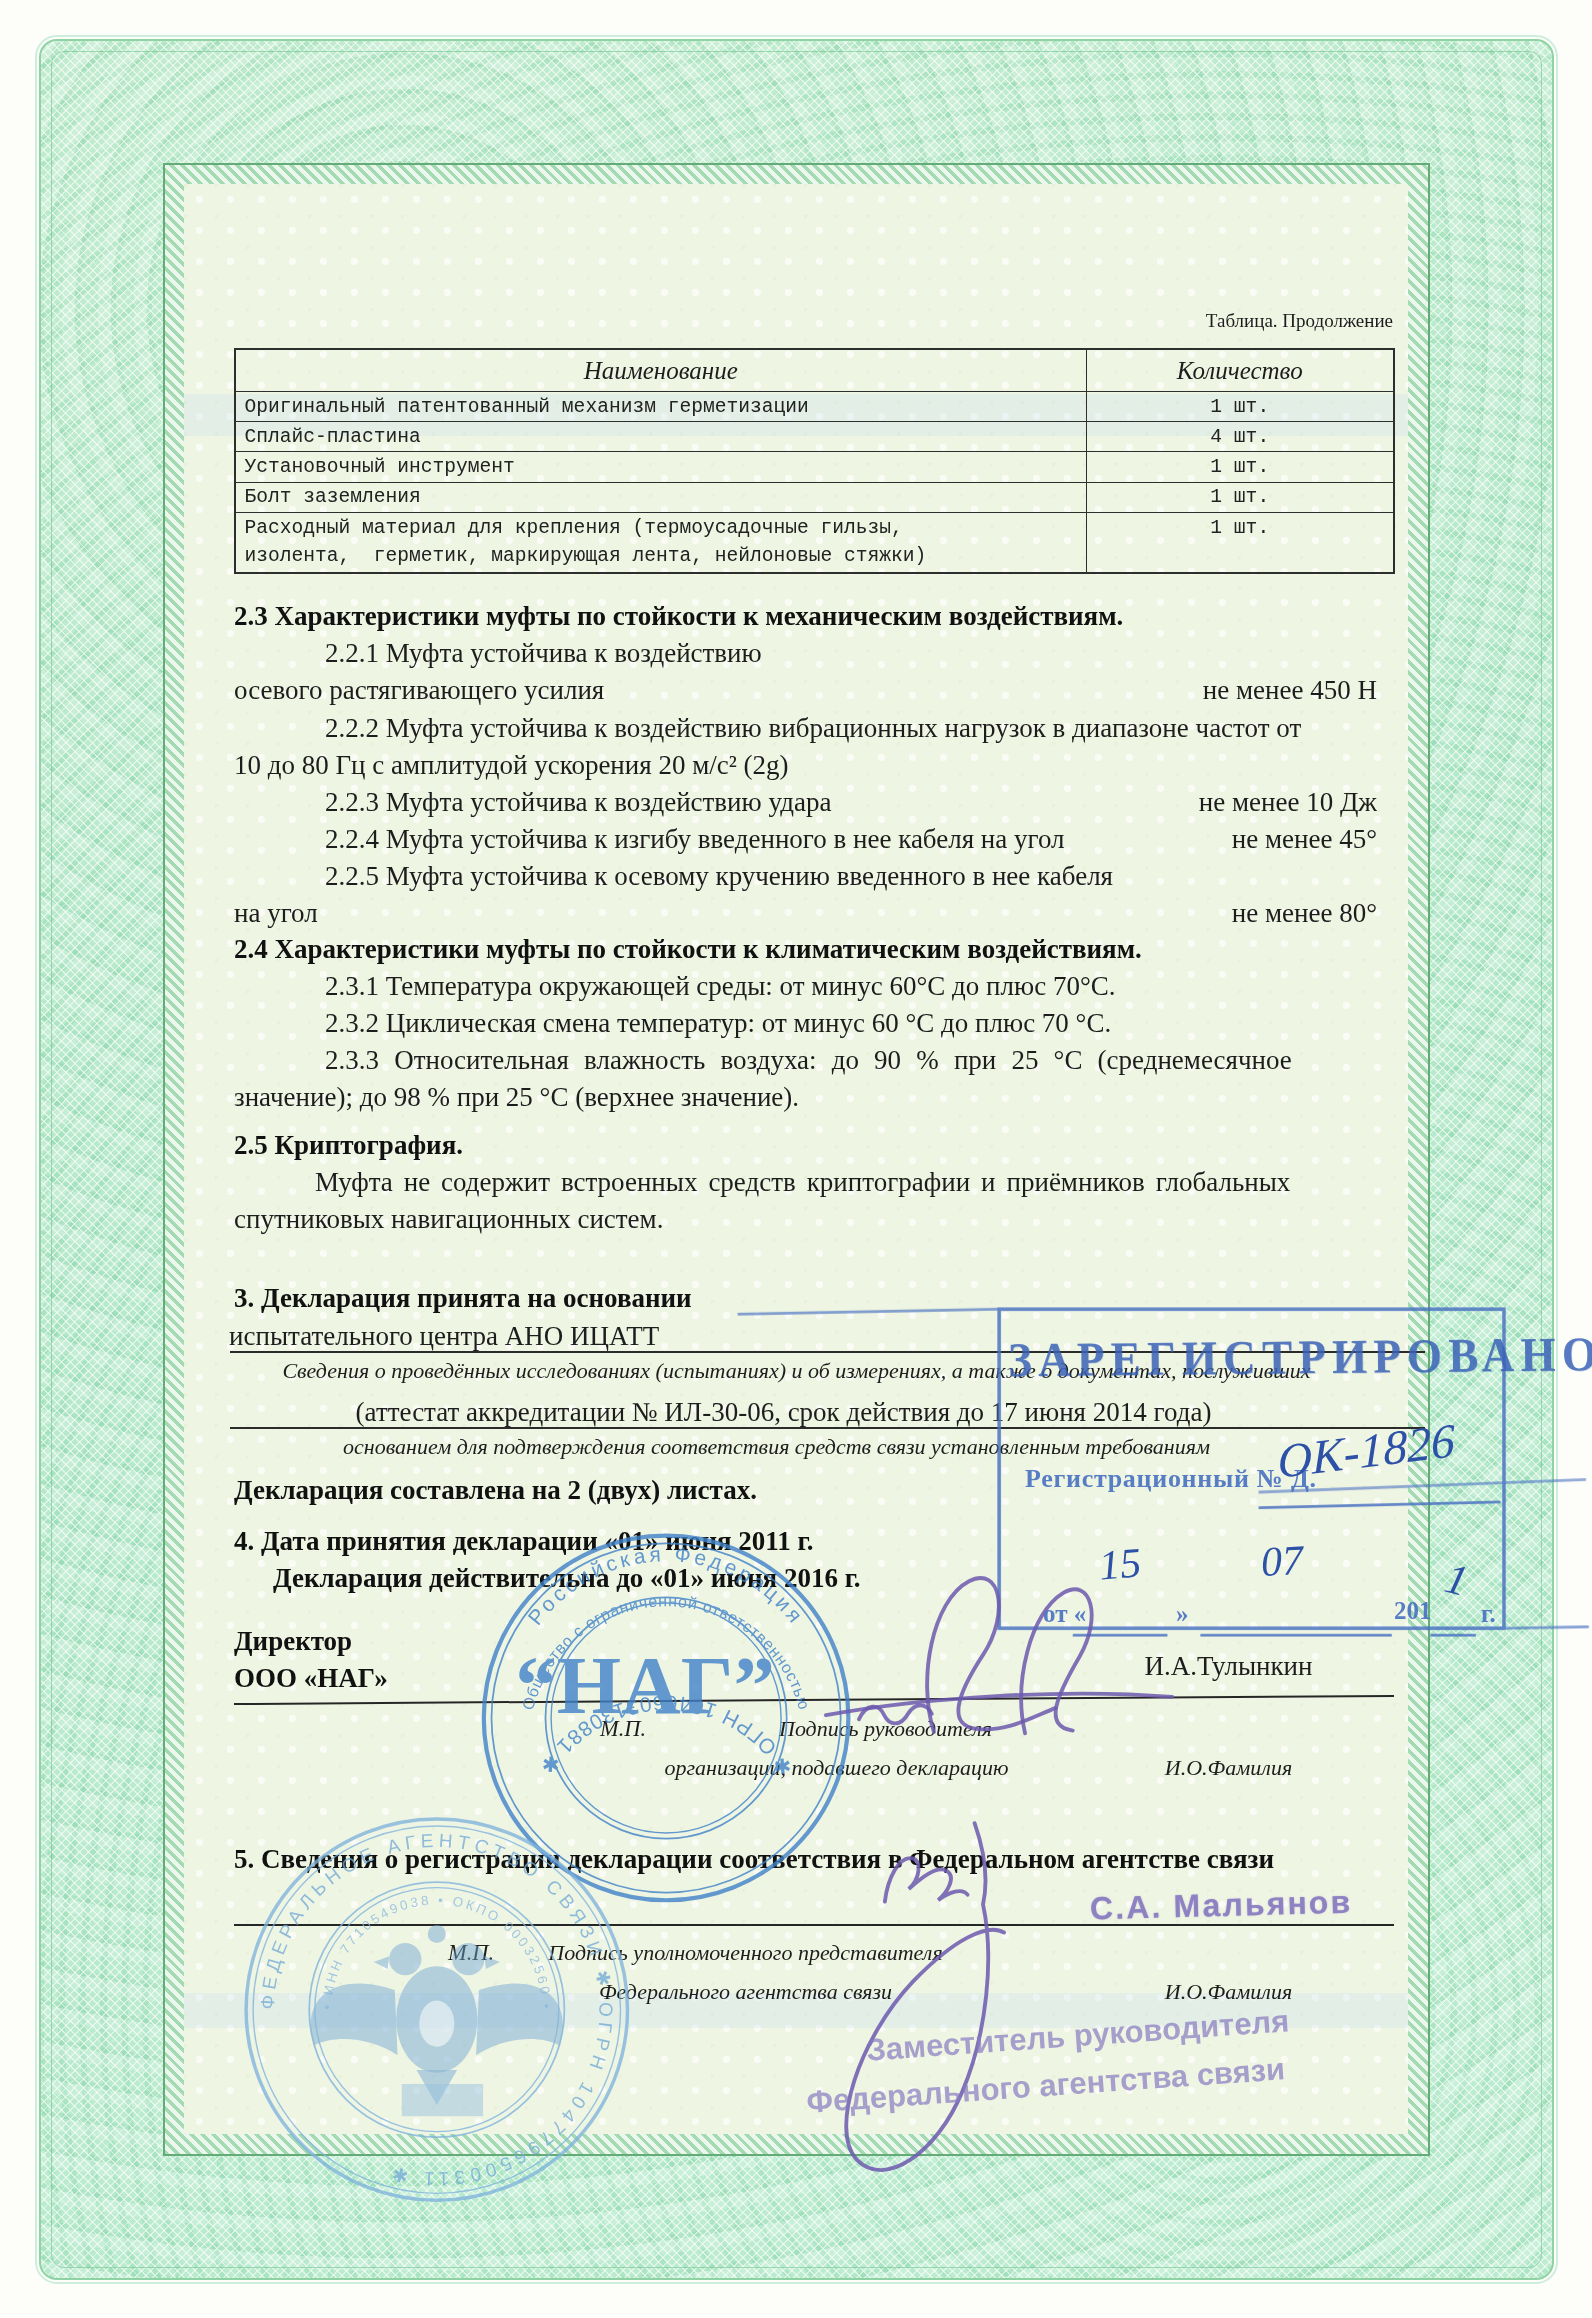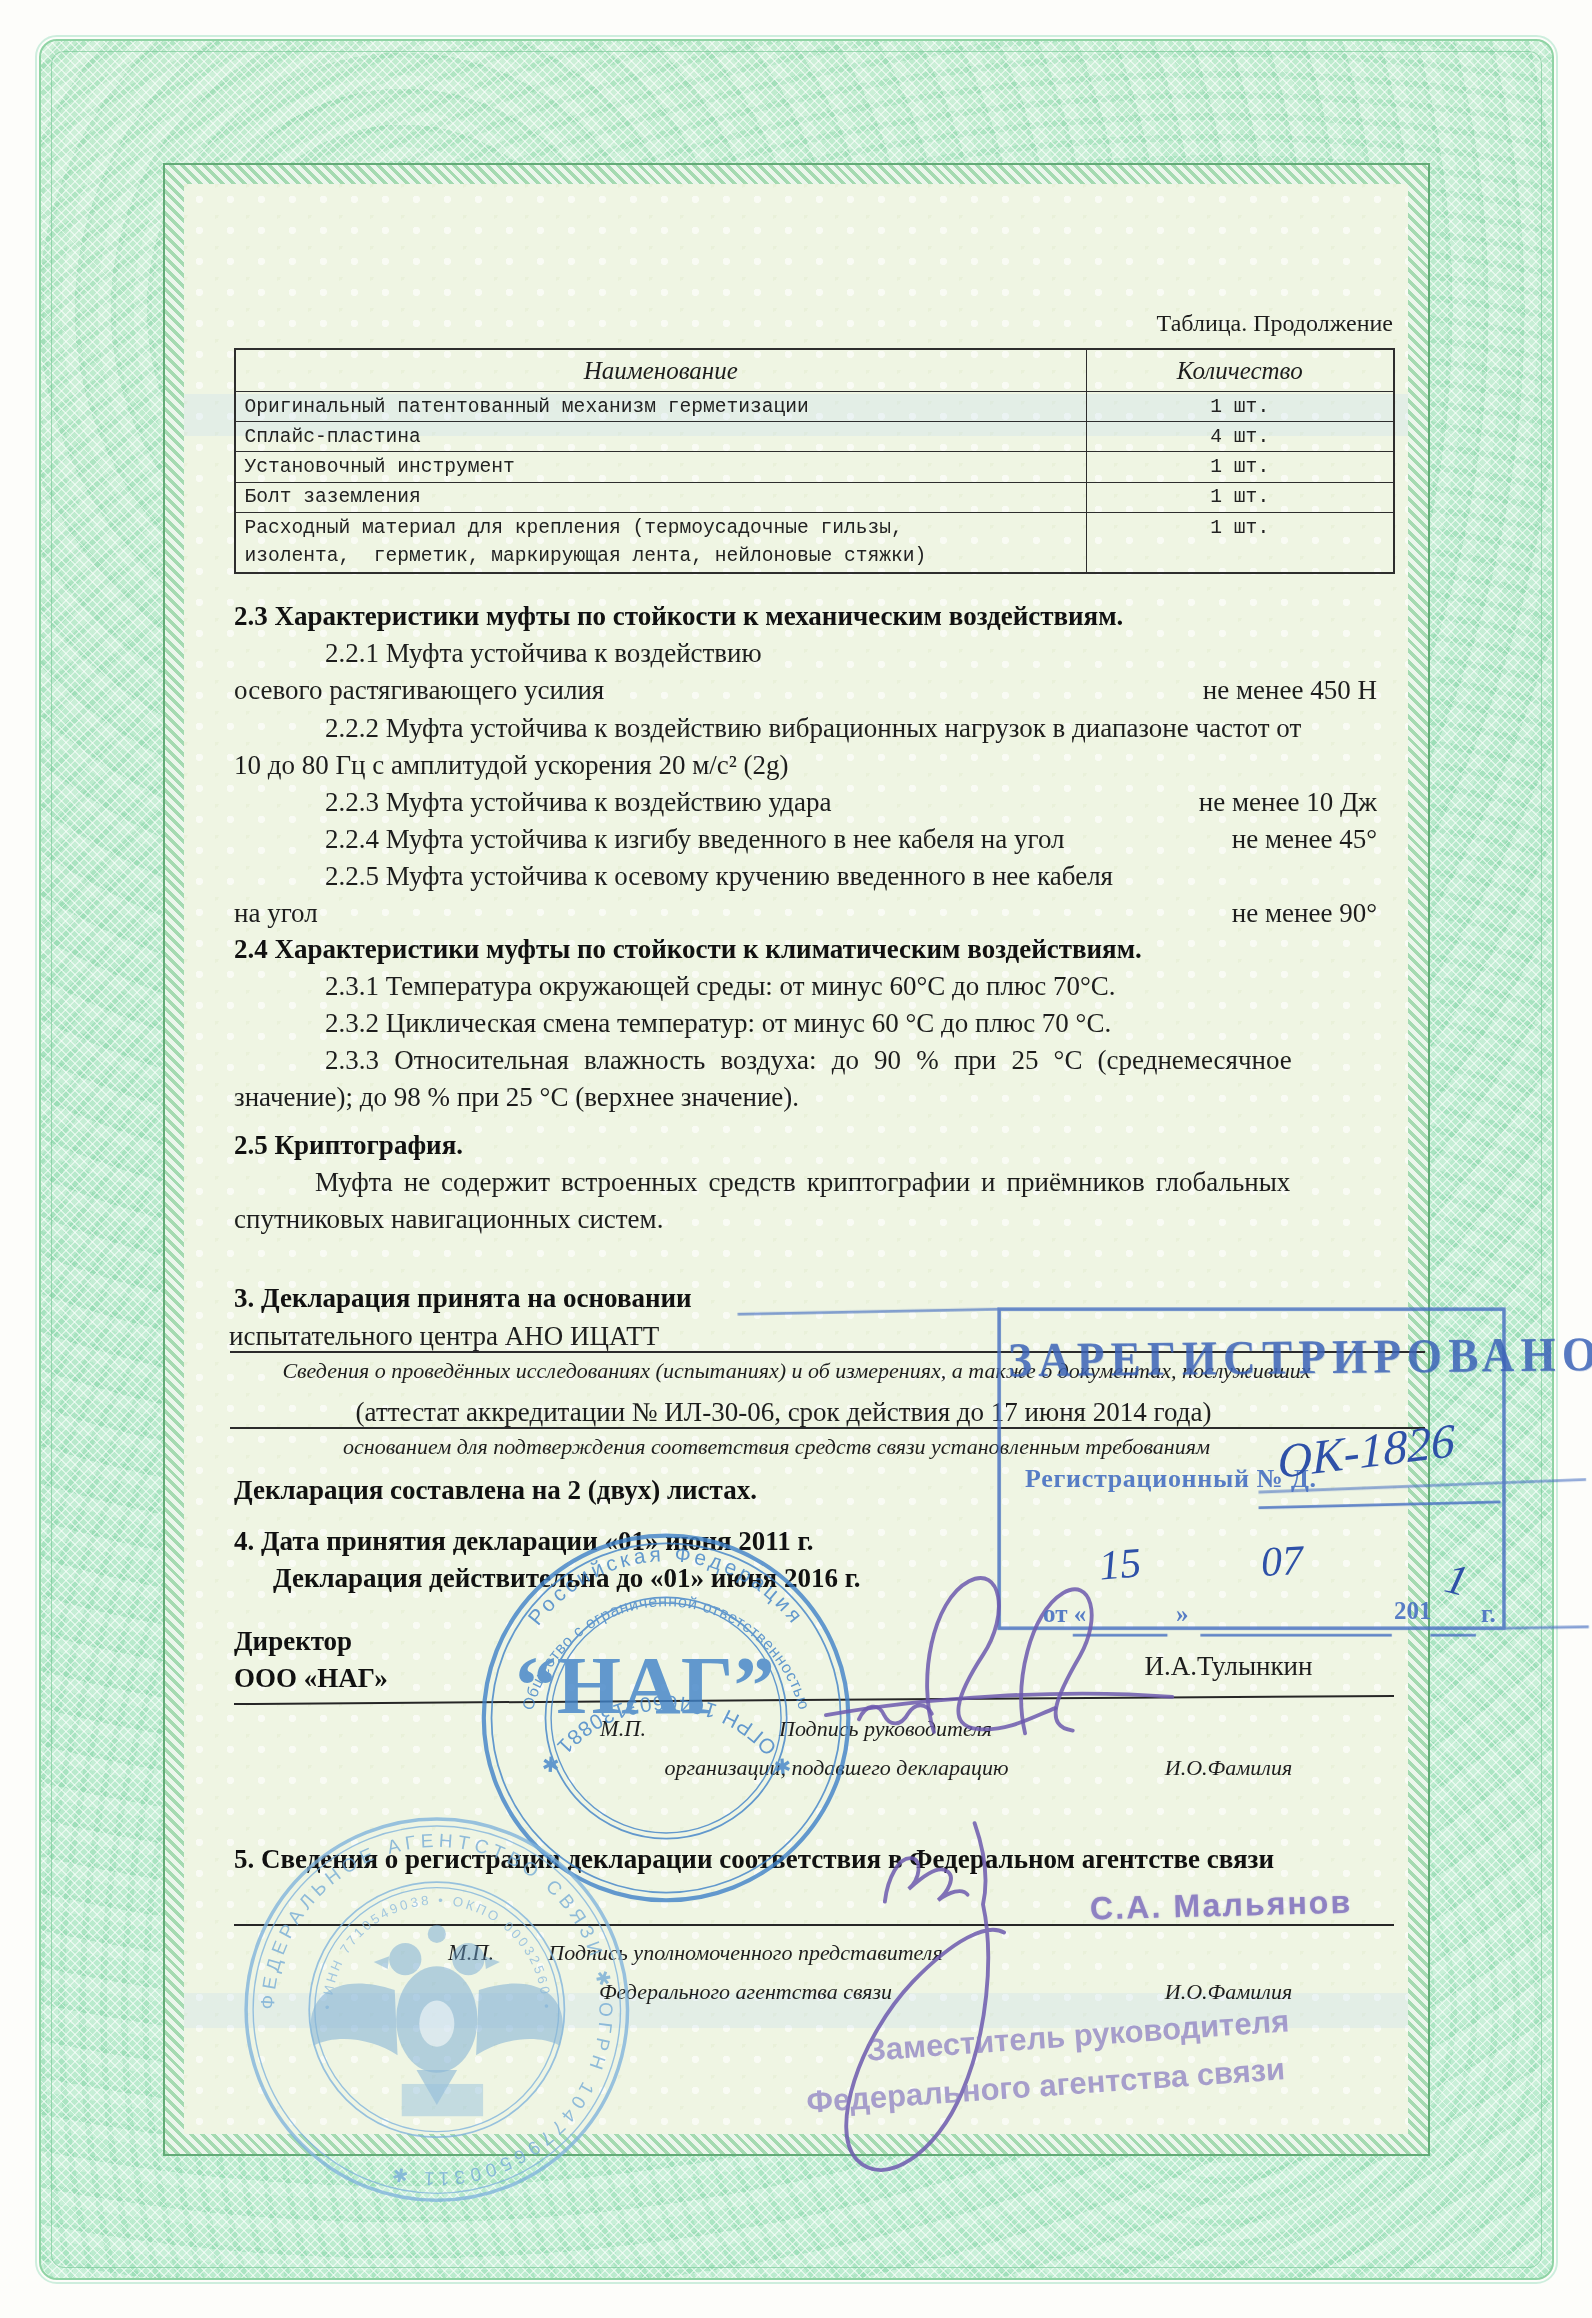--- a/index.html
+++ b/index.html
@@ -31,21 +31,21 @@
   .btw{display:flex;justify-content:space-between;}
   .it{font-style:italic;}
   .ctr{text-align:center;}
   .fs31{font-size:22px;}
   .fs32{font-size:22.4px;}
   .rule{position:absolute;left:46px;width:1195px;border-top:2.1px solid #2b2b2b;height:0;}
   .sigrule{position:absolute;left:50px;width:1160px;border-top:2.1px solid #262626;height:0;}
   .wsp{word-spacing:8.4px;}
   .wsp6{word-spacing:4.2px;}
   .gap70{display:flex;gap:49px;}
-  .tbl-title{position:absolute;left:50px;top:126px;width:1159px;text-align:right;font-size:24px;}
+  .tbl-title{position:absolute;left:50px;top:126px;width:1159px;text-align:right;font-size:19px;}
   table.tbl{position:absolute;left:50px;top:164px;width:1159px;border-collapse:collapse;
      border:2.1px solid #2e2e2e;table-layout:fixed;}
   table.tbl th{border:1.4px solid #2e2e2e;font-weight:normal;font-size:25px;height:39px;text-align:center;font-style:italic;}
   table.tbl td{border:1.4px solid #2e2e2e;font-family:"Liberation Mono","DejaVu Sans Mono",monospace;
      font-size:19.6px;padding:2.1px 8.4px;height:25px;color:#222;}
   table.tbl td.qt{text-align:center;padding:2.1px 0;}
   table.tbl tr.dbl td{vertical-align:top;padding-top:4.2px;height:53px;}
   table.tbl td .l2{white-space:pre;margin-top:5.6px;}
   
   .ovl{position:absolute;inset:0;width:1593px;height:2319px;}
@@ -121,21 +121,21 @@
         <span class="ind">2.2.3 Муфта устойчива к воздействию удара</span>
         <span>не менее 10 Дж</span>
       </div>
       <div class="ln btw" style="top:640px;">
         <span class="ind">2.2.4 Муфта устойчива к изгибу введенного в нее кабеля на угол</span>
         <span>не менее 45°</span>
       </div>
       <div class="ln ind" style="top:677px;">2.2.5 Муфта устойчива к осевому кручению введенного в нее кабеля</div>
       <div class="ln btw" style="top:714px;">
         <span>на угол</span>
-        <span>не менее 90°</span>
+        <span>не менее 80°</span>
       </div>
 
       <div class="ln bold" style="top:750px;">2.4 Характеристики муфты по стойкости к климатическим воздействиям.</div>
       <div class="ln ind" style="top:787px;">2.3.1 Температура окружающей среды: от минус 60°С до плюс 70°С.</div>
       <div class="ln ind" style="top:824px;">2.3.2 Циклическая смена температур: от минус 60 °С до плюс 70 °С.</div>
       <div class="ln ind wsp" style="top:861px;">2.3.3 Относительная влажность воздуха: до 90 % при 25 °С (среднемесячное</div>
       <div class="ln" style="top:898px;">значение); до 98 % при 25 °С (верхнее значение).</div>
 
       <div class="ln bold" style="top:946px;">2.5 Криптография.</div>
       <div class="ln ind wsp6" style="top:983px;padding-left:81px;">Муфта не содержит встроенных средств криптографии и приёмников глобальных</div>

